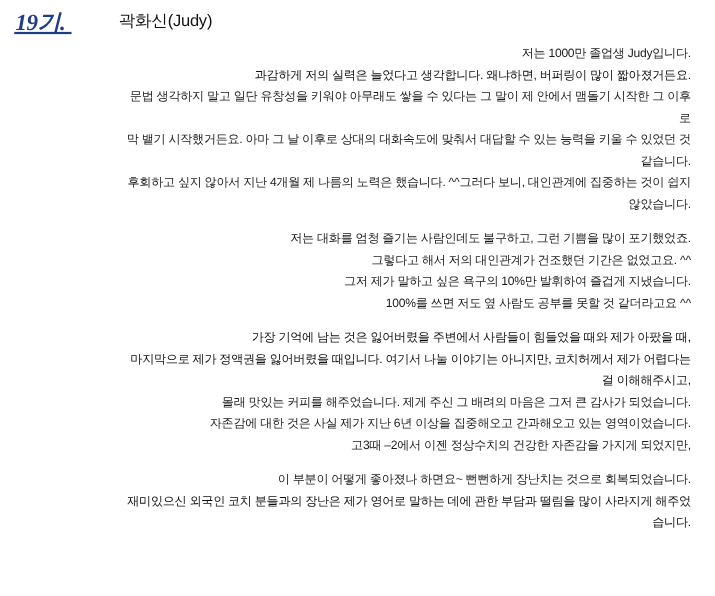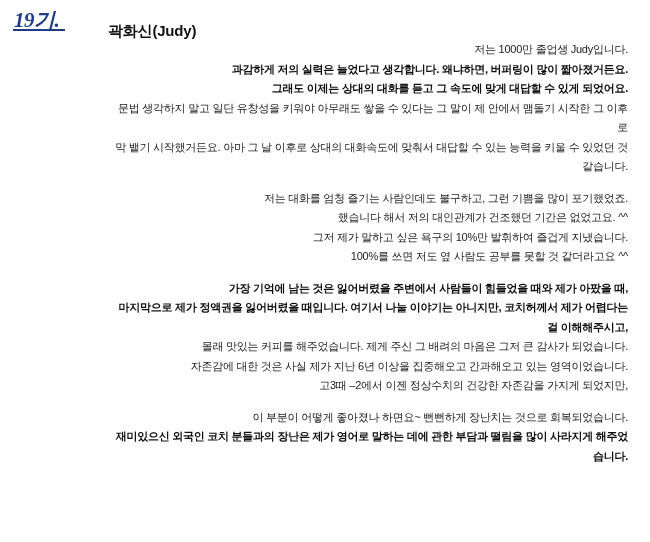--- a/index.html
+++ b/index.html
@@ -45,23 +45,23 @@
     position: absolute;
     left: 13px;
     top: 29px;
     width: 52px;
     height: 2px;
     background: #1f3c88;
   }
   .doc-title {
     position: absolute;
     left: 108px;
-    top: 22px;
+    top: 10px;
     font-size: 15px;
-    font-weight: bold;
+    font-weight: normal;
     color: #111111;
     letter-spacing: -0.2px;
   }
   
   .content {
     position: absolute;
     left: 108px;
     top: 40px;
     width: 520px;
   }
@@ -70,21 +70,21 @@
     text-align: right;
   }
   .line {
     font-size: 11px;
     line-height: 19.5px;
     letter-spacing: -0.25px;
     color: #1a1a1a;
     white-space: pre-wrap;
   }
   .line.bold {
-    font-weight: bold;
+    font-weight: normal;
     color: #0d0d0d;
   }
   .spacer {
     height: 12px;
   }
   
   .right-gutter {
     position: absolute;
     right: 0;
     top: 0;
@@ -109,28 +109,28 @@
   <div class="header">
     <div class="badge">19기.</div>
     <div class="badge-underline"></div>
     <div class="doc-title">곽화신(Judy)</div>
   </div>
 
   <div class="content">
       <div class="para">
         <div class="line">저는 1000만 졸업생 Judy입니다.</div>
         <div class="line bold">과감하게 저의 실력은 늘었다고 생각합니다. 왜냐하면, 버퍼링이 많이 짧아졌거든요.</div>
-        <div class="line bold">그래도 이제는 상대의 대화를 듣고 그 속도에 맞게 대답할 수 있게 되었어요.</div>
         <div class="line">문법 생각하지 말고 일단 유창성을 키워야 아무래도 쌓을 수 있다는 그 말이 제 안에서 맴돌기 시작한 그 이후로</div>
         <div class="line">막 뱉기 시작했거든요. 아마 그 날 이후로 상대의 대화속도에 맞춰서 대답할 수 있는 능력을 키울 수 있었던 것 같습니다.</div>
+        <div class="line">후회하고 싶지 않아서 지난 4개월 제 나름의 노력은 했습니다. ^^그러다 보니, 대인관계에 집중하는 것이 쉽지 않았습니다.</div>
       </div>
       <div class="spacer"></div>
       <div class="para">
         <div class="line">저는 대화를 엄청 즐기는 사람인데도 불구하고, 그런 기쁨을 많이 포기했었죠.</div>
-        <div class="line">했습니다 해서 저의 대인관계가 건조했던 기간은 없었고요. ^^</div>
+        <div class="line">그렇다고 해서 저의 대인관계가 건조했던 기간은 없었고요. ^^</div>
         <div class="line">그저 제가 말하고 싶은 욕구의 10%만 발휘하여 즐겁게 지냈습니다.</div>
         <div class="line">100%를 쓰면 저도 옆 사람도 공부를 못할 것 같더라고요 ^^</div>
       </div>
       <div class="spacer"></div>
       <div class="para">
         <div class="line bold">가장 기억에 남는 것은 잃어버렸을 주변에서 사람들이 힘들었을 때와 제가 아팠을 때,</div>
         <div class="line bold">마지막으로 제가 정액권을 잃어버렸을 때입니다. 여기서 나눌 이야기는 아니지만, 코치허께서 제가 어렵다는 걸 이해해주시고,</div>
         <div class="line">몰래 맛있는 커피를 해주었습니다. 제게 주신 그 배려의 마음은 그저 큰 감사가 되었습니다.</div>
         <div class="line">자존감에 대한 것은 사실 제가 지난 6년 이상을 집중해오고 간과해오고 있는 영역이었습니다.</div>
         <div class="line">고3때 –2에서 이젠 정상수치의 건강한 자존감을 가지게 되었지만,</div>

